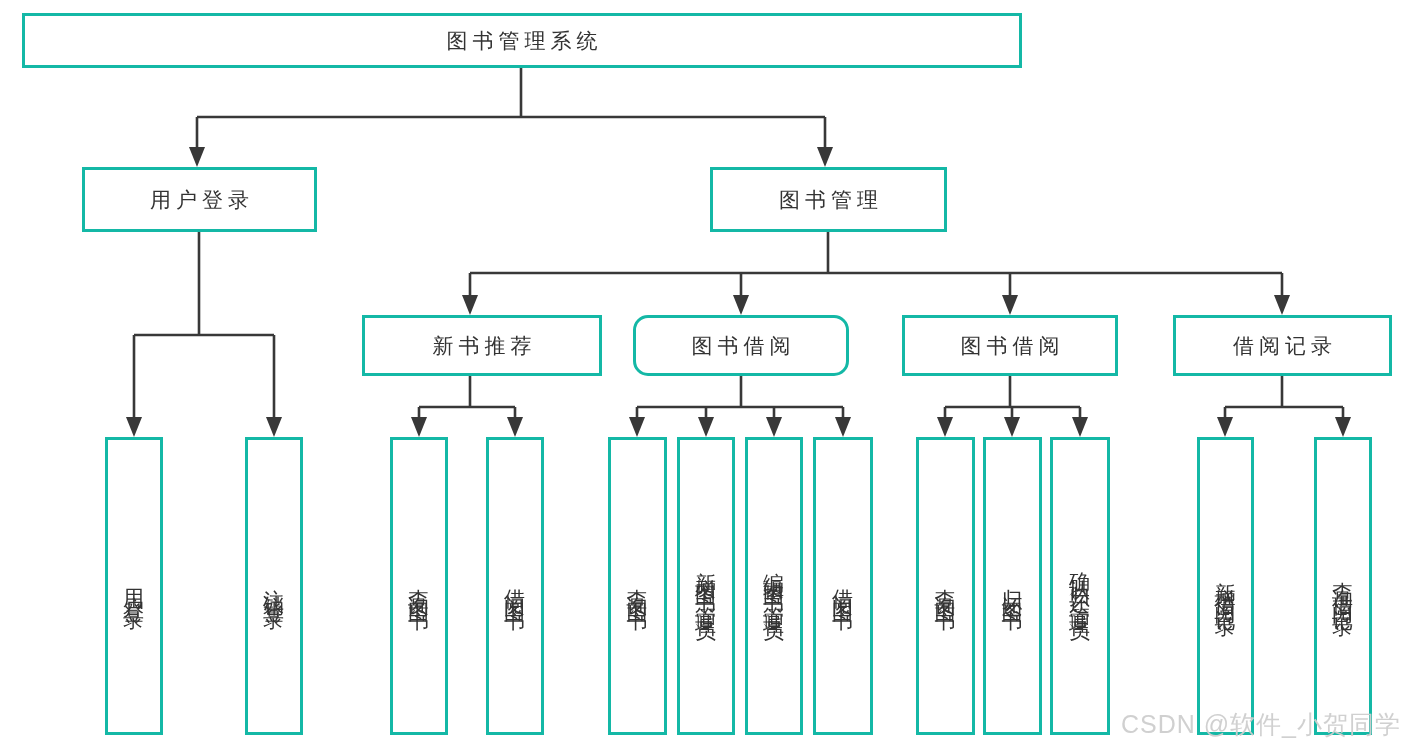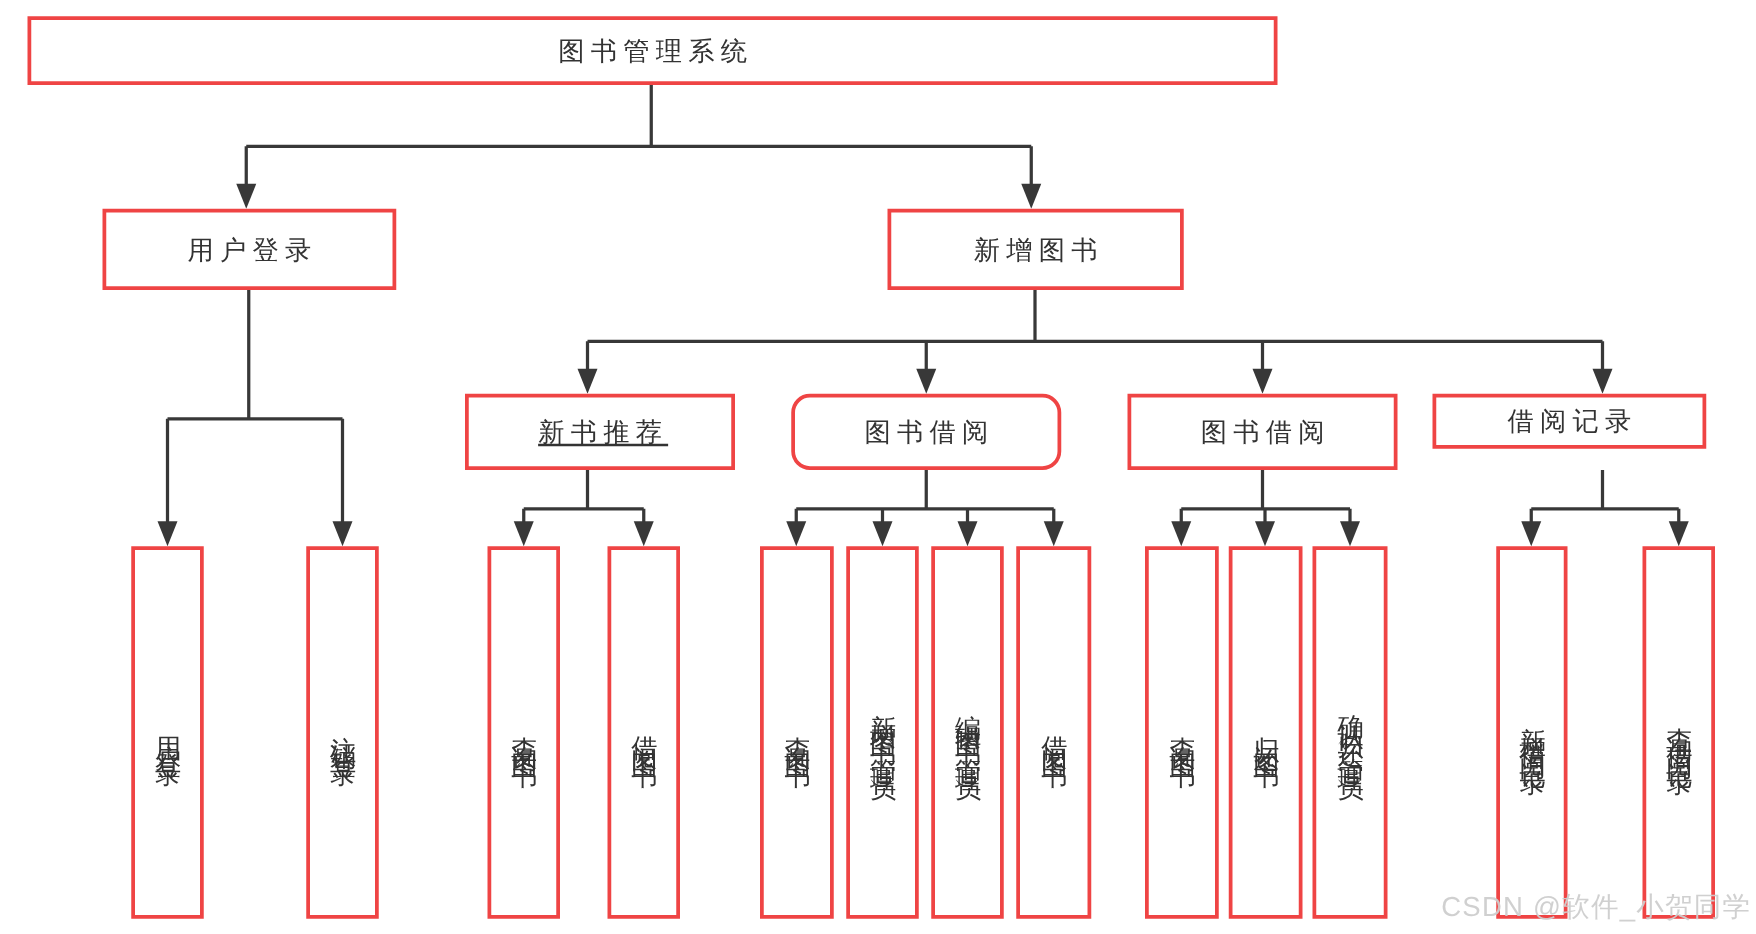--- a/index.html
+++ b/index.html
@@ -7,21 +7,21 @@
   .canvas{
     position:relative;
     width:1405px;height:747px;
     background:#ffffff;
     overflow:hidden;
   }
   #connectors{position:absolute;left:0;top:0;z-index:1;}
   .box{
     position:absolute;
     box-sizing:border-box;
-    border:3px solid #ef4444;
+    border:3px solid #14b8a6;
     background:#ffffff;
     display:flex;
     align-items:center;
     justify-content:center;
     z-index:2;
     color:#333333;
   }
   .hlabel{
     font-size:21px;
     letter-spacing:5px;
@@ -35,21 +35,21 @@
     font-size:21px;
     letter-spacing:7px;
     line-height:1;
     color:#333333;
     white-space:nowrap;
   }
   .watermark{
     position:absolute;
     right:4px;
     bottom:6px;
-    font-size:22px;
+    font-size:25px;
     color:rgba(206,206,206,0.95);
     letter-spacing:1px;
     z-index:3;
     white-space:nowrap;
     margin-left:35px;
   }
 </style>
 </head>
 <body>
 
@@ -111,33 +111,33 @@
     </svg>
 
   <div class="box" style="left:22px;top:13px;width:1000px;height:55px;">
     <span class="hlabel">图书管理系统</span>
   </div>
 
   <div class="box" style="left:82px;top:167px;width:235px;height:65px;">
     <span class="hlabel">用户登录</span>
   </div>
   <div class="box" style="left:710px;top:167px;width:237px;height:65px;">
-    <span class="hlabel">新增图书</span>
+    <span class="hlabel">图书管理</span>
   </div>
 
-  <div class="box" style="left:372px;top:315px;width:216px;height:61px;text-decoration:underline;">
+  <div class="box" style="left:362px;top:315px;width:240px;height:61px;">
     <span class="hlabel">新书推荐</span>
   </div>
   <div class="box" style="left:633px;top:315px;width:216px;height:61px;border-radius:15px;">
     <span class="hlabel">图书借阅</span>
   </div>
   <div class="box" style="left:902px;top:315px;width:216px;height:61px;">
     <span class="hlabel">图书借阅</span>
   </div>
-  <div class="box" style="left:1146px;top:315px;width:219px;height:44px;justify-content:center;">
+  <div class="box" style="left:1173px;top:315px;width:219px;height:61px;justify-content:center;">
     <span class="hlabel">借阅记录</span>
   </div>
 
   <div class="box" style="left:105px;top:437px;width:58px;height:298px;">
     <span class="vlabel">用户登录</span>
   </div>
   <div class="box" style="left:245px;top:437px;width:58px;height:298px;">
     <span class="vlabel">注销登录</span>
   </div>
 

